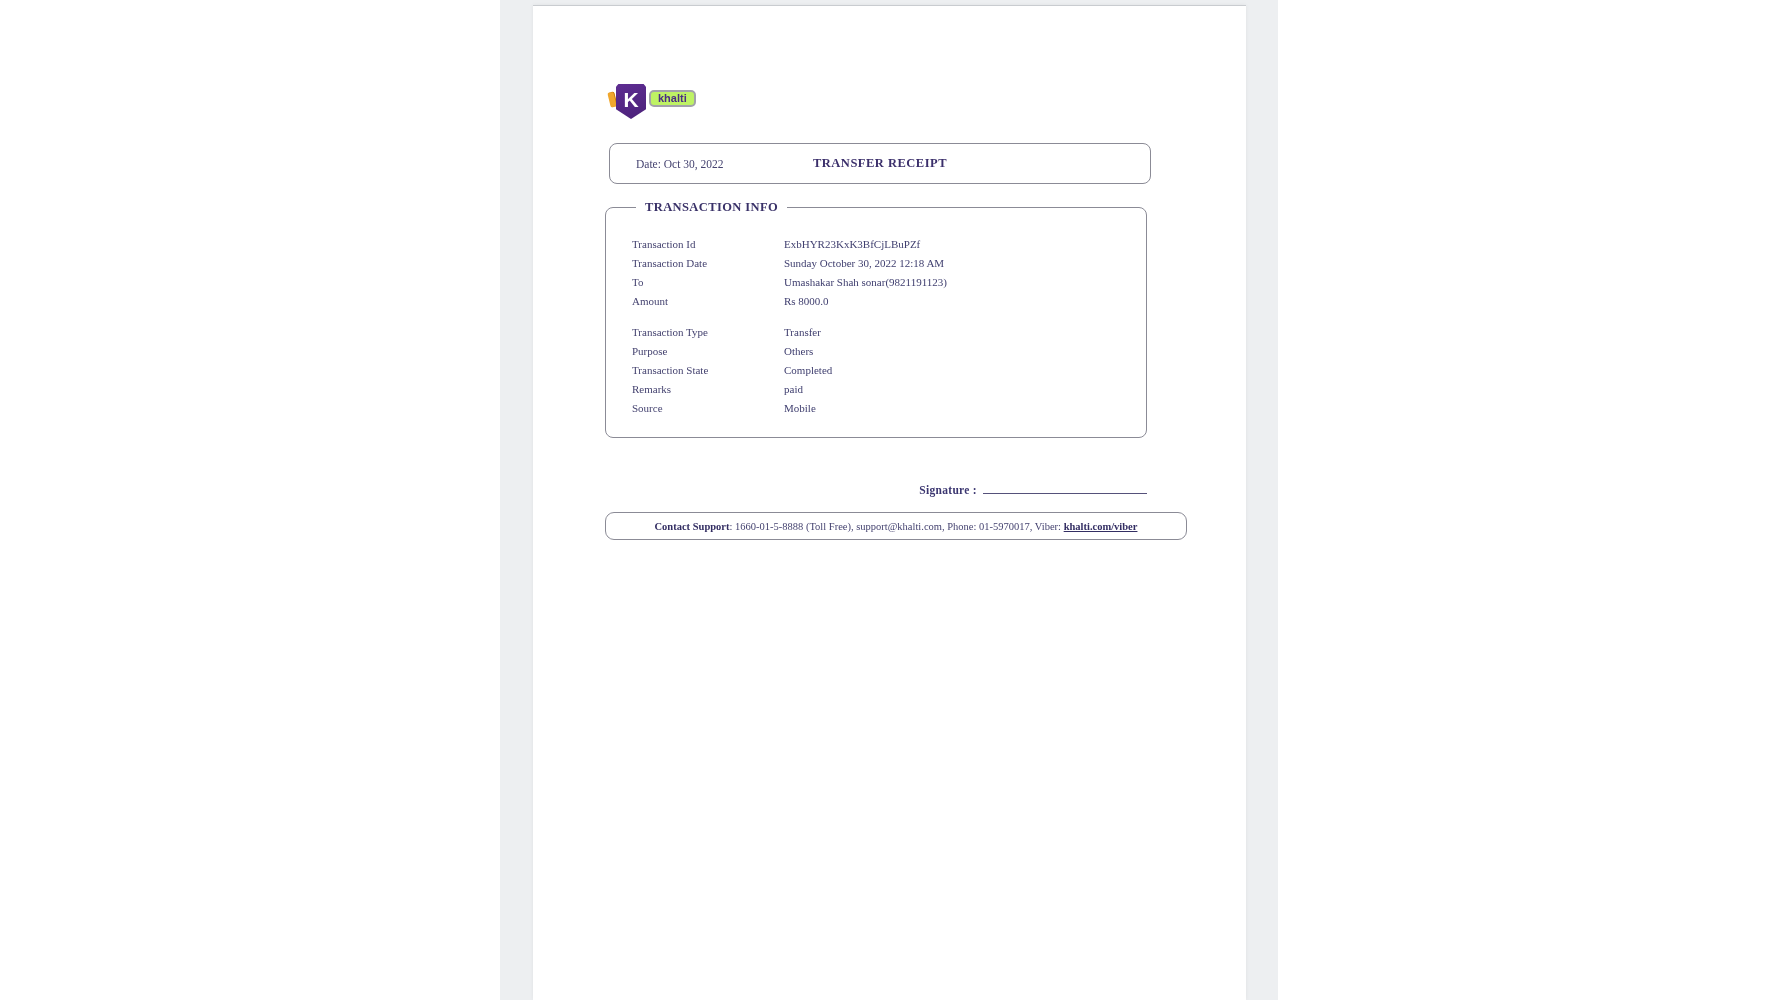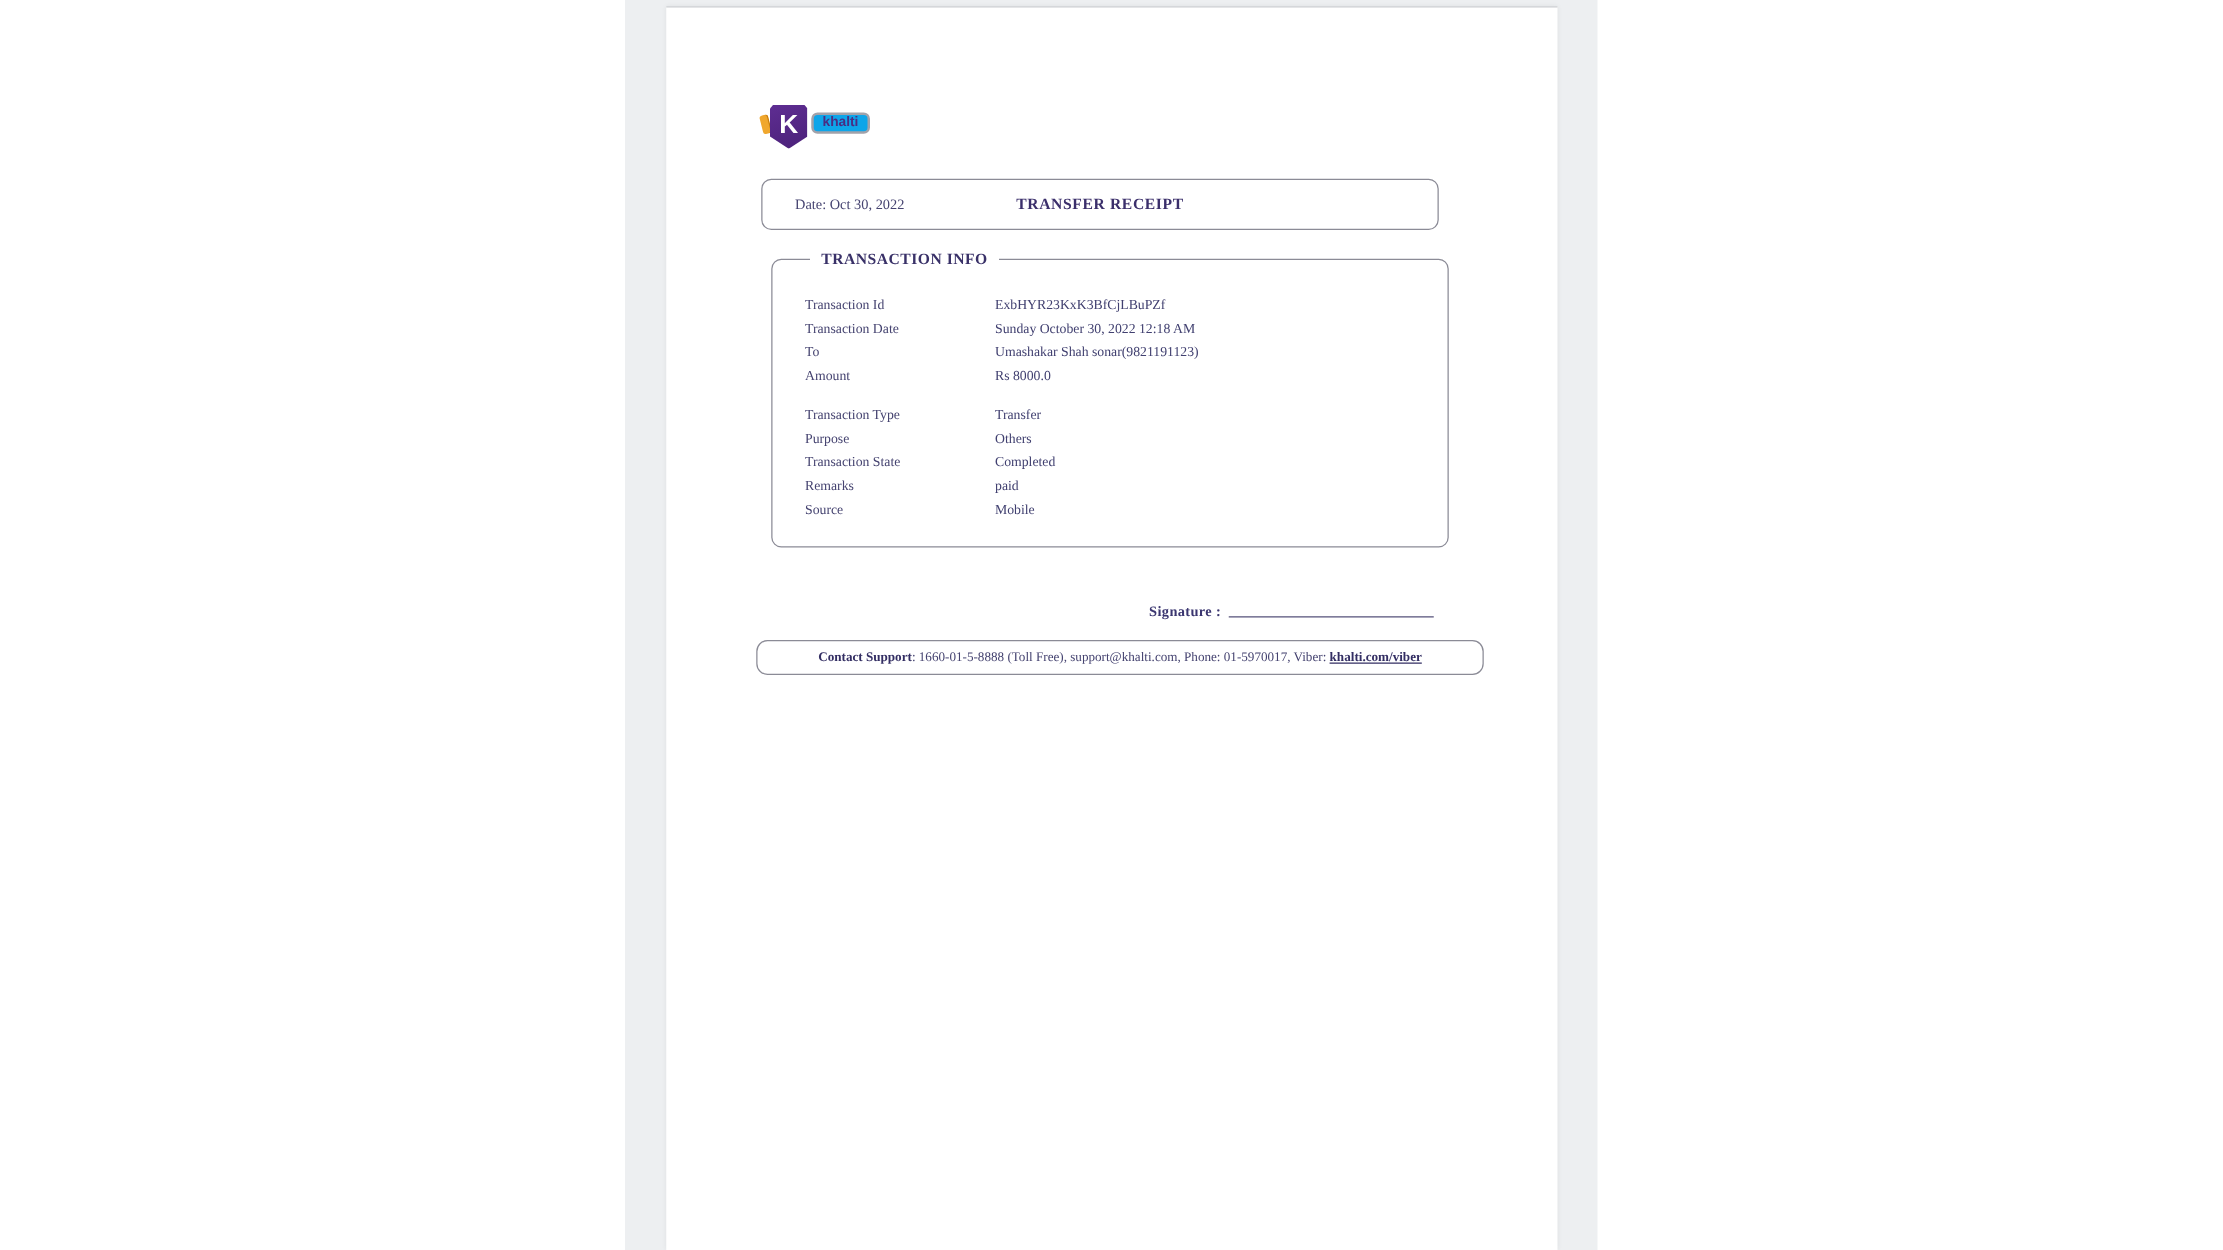--- a/index.html
+++ b/index.html
@@ -46,21 +46,21 @@
     font-family: "Liberation Sans", sans-serif;
     font-weight: bold; font-size: 21px; line-height: 1;
     margin-top: -4px;
   }
   .logo-badge {
     position: absolute; left: 40px; top: 7px;
     height: 17px; padding: 0 7px;
     border: 2px solid #a2a2aa;
     border-radius: 5px;
     display: flex; align-items: center;
-    background: #0ea5e9;
+    background: #bef264;
   }
   .logo-badge span {
     font-family: "Liberation Sans", sans-serif;
     font-size: 11px; font-weight: bold; color: #4a2d83; line-height: 1;
   }
 
   
   .date-bar {
     position: absolute; left: 76px; top: 137px;
     width: 542px; height: 41px;
@@ -79,21 +79,20 @@
     letter-spacing: 0.5px;
   }
 
   
   .info-fieldset {
     position: absolute; left: 72px; top: 194px;
     width: 542px;
     border: 1px solid #8b8b96;
     border-radius: 8px;
     padding: 20px 0 19px 0;
-    margin-left: 12px;
   }
   .info-fieldset legend {
     margin-left: 30px; padding: 0 9px;
     font-size: 12.5px; font-weight: bold; color: #393168;
     letter-spacing: 0.4px;
   }
   .info-row { display: flex; line-height: 19px; }
   .info-row .lbl {
     width: 152px; margin-left: 26px;
     font-size: 11px; color: #454370;

